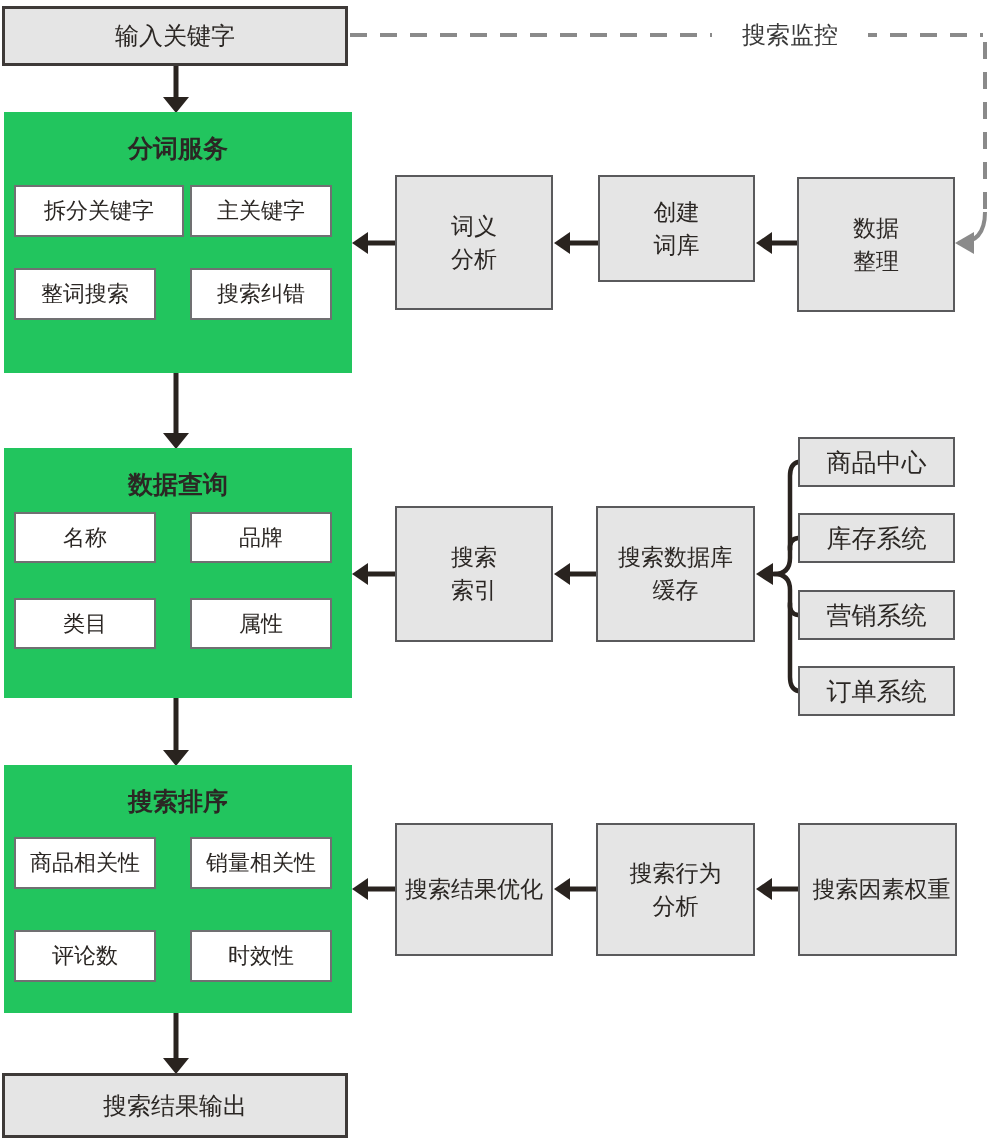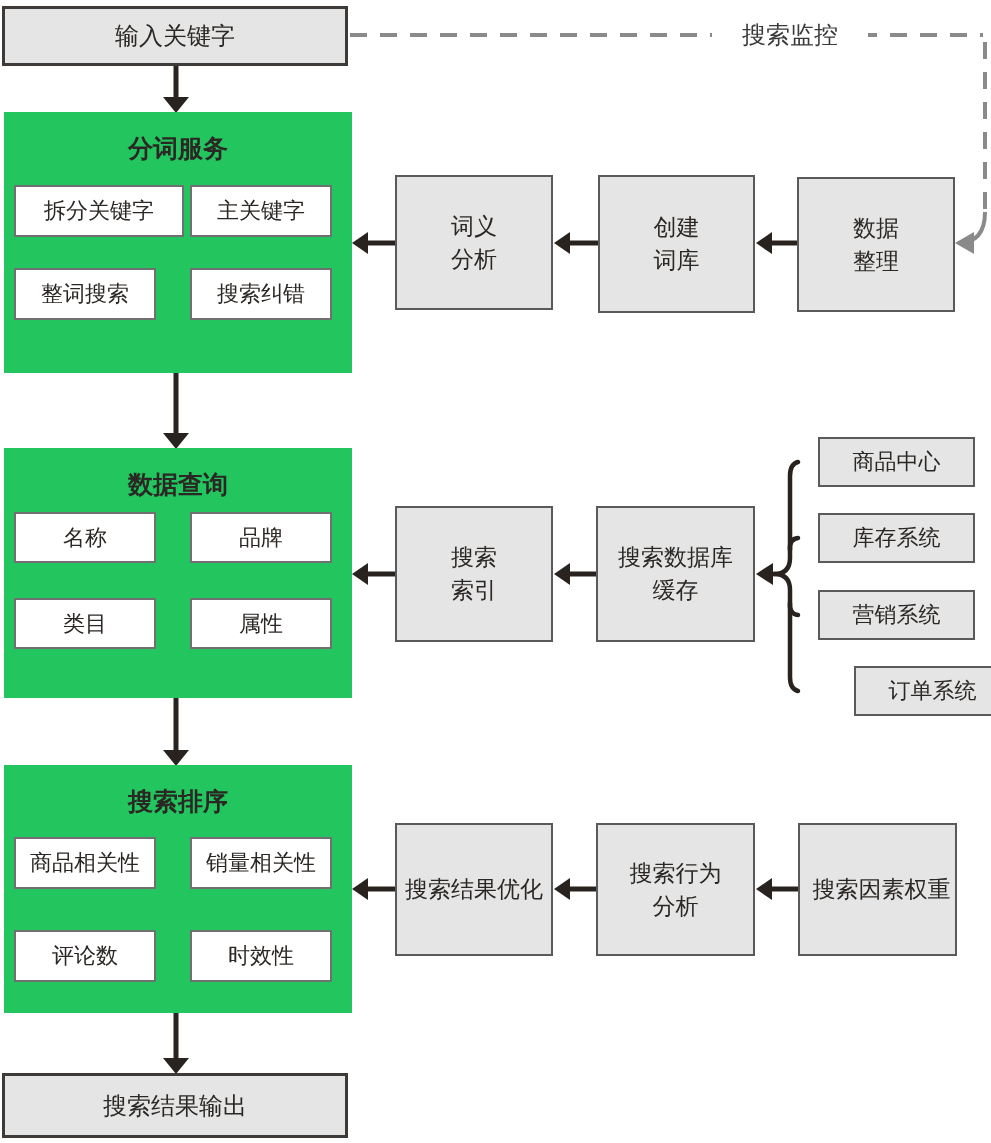--- a/index.html
+++ b/index.html
@@ -9,21 +9,21 @@
     color:#2b2724;
   }
   #connector-layer{position:absolute;left:0;top:0;width:991px;height:1143px;}
   .box{
     position:absolute;box-sizing:border-box;background:#e5e5e5;
     display:flex;align-items:center;justify-content:center;
     text-align:center;
   }
   .terminal{border:3px solid #3e3a38;font-size:24px;}
   .flow-box{border:2px solid #5a5a5c;font-size:23px;white-space:pre-line;line-height:1.42;}
-  .sys-box{border:2px solid #5a5a5c;font-size:22px;margin-left:20px;}
+  .sys-box{border:2px solid #5a5a5c;font-size:25px;}
   .section{position:absolute;box-sizing:border-box;background:#22c55e;}
   .section-title{
     position:absolute;left:0;top:20px;width:100%;text-align:center;
     font-weight:bold;font-size:25px;
   }
   .sub-box{
     position:absolute;box-sizing:border-box;background:#ffffff;
     border:2px solid #707072;display:flex;align-items:center;justify-content:center;
     font-size:22px;text-align:center;
   }
@@ -113,42 +113,42 @@
 <div class="section" style="left:4px;top:112px;width:348px;height:261px;">
   <div class="section-title">分词服务</div>
   <div class="sub-box" style="left:10px;top:73px;width:170px;height:52px;">拆分关键字</div>
   <div class="sub-box" style="left:186px;top:73px;width:142px;height:52px;">主关键字</div>
   <div class="sub-box" style="left:10px;top:156px;width:142px;height:52px;">整词搜索</div>
   <div class="sub-box" style="left:186px;top:156px;width:142px;height:52px;">搜索纠错</div>
 </div>
 
 <div class="box flow-box" style="left:395px;top:175px;width:158px;height:135px;">词义
 分析</div>
-<div class="box flow-box" style="left:598px;top:175px;width:157px;height:138px;">创建
+<div class="box flow-box" style="left:598px;top:175px;width:157px;height:107px;">创建
 词库</div>
 <div class="box flow-box" style="left:797px;top:177px;width:158px;height:135px;">数据
 整理</div>
 
 <div class="section" style="left:4px;top:448px;width:348px;height:250px;">
   <div class="section-title">数据查询</div>
   <div class="sub-box" style="left:10px;top:64px;width:142px;height:51px;">名称</div>
   <div class="sub-box" style="left:186px;top:64px;width:142px;height:51px;">品牌</div>
   <div class="sub-box" style="left:10px;top:150px;width:142px;height:51px;">类目</div>
   <div class="sub-box" style="left:186px;top:150px;width:142px;height:51px;">属性</div>
 </div>
 
 <div class="box flow-box" style="left:395px;top:506px;width:158px;height:136px;">搜索
 索引</div>
 <div class="box flow-box" style="left:596px;top:506px;width:159px;height:136px;">搜索数据库
 缓存</div>
 
 <div class="box sys-box" style="left:798px;top:437px;width:157px;height:50px;">商品中心</div>
 <div class="box sys-box" style="left:798px;top:513px;width:157px;height:50px;">库存系统</div>
 <div class="box sys-box" style="left:798px;top:590px;width:157px;height:50px;">营销系统</div>
-<div class="box sys-box" style="left:834px;top:666px;width:157px;height:50px;">订单系统</div>
+<div class="box sys-box" style="left:798px;top:666px;width:157px;height:50px;">订单系统</div>
 
 <div class="section" style="left:4px;top:765px;width:348px;height:248px;">
   <div class="section-title">搜索排序</div>
   <div class="sub-box" style="left:10px;top:72px;width:142px;height:52px;">商品相关性</div>
   <div class="sub-box" style="left:186px;top:72px;width:142px;height:52px;">销量相关性</div>
   <div class="sub-box" style="left:10px;top:165px;width:142px;height:52px;">评论数</div>
   <div class="sub-box" style="left:186px;top:165px;width:142px;height:52px;">时效性</div>
 </div>
 
 <div class="box flow-box" style="left:395px;top:823px;width:158px;height:133px;">搜索结果优化</div>

